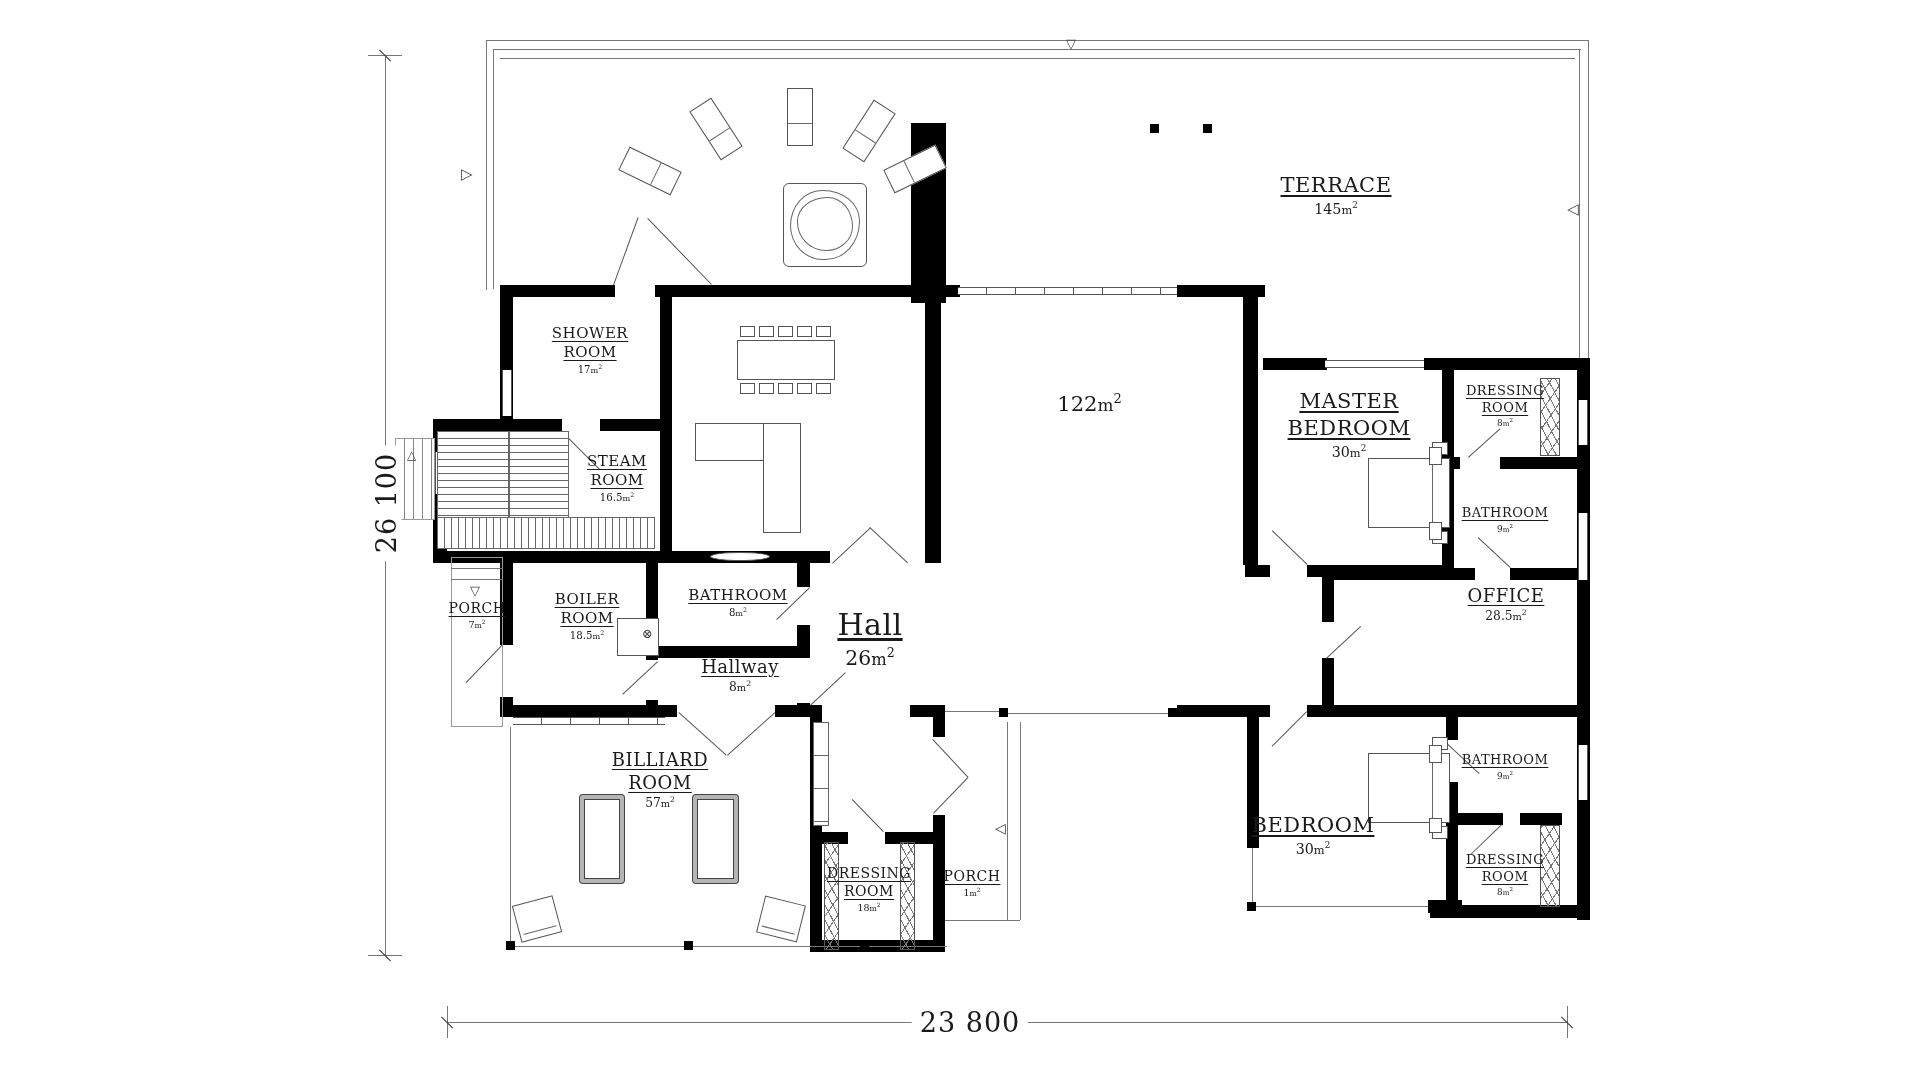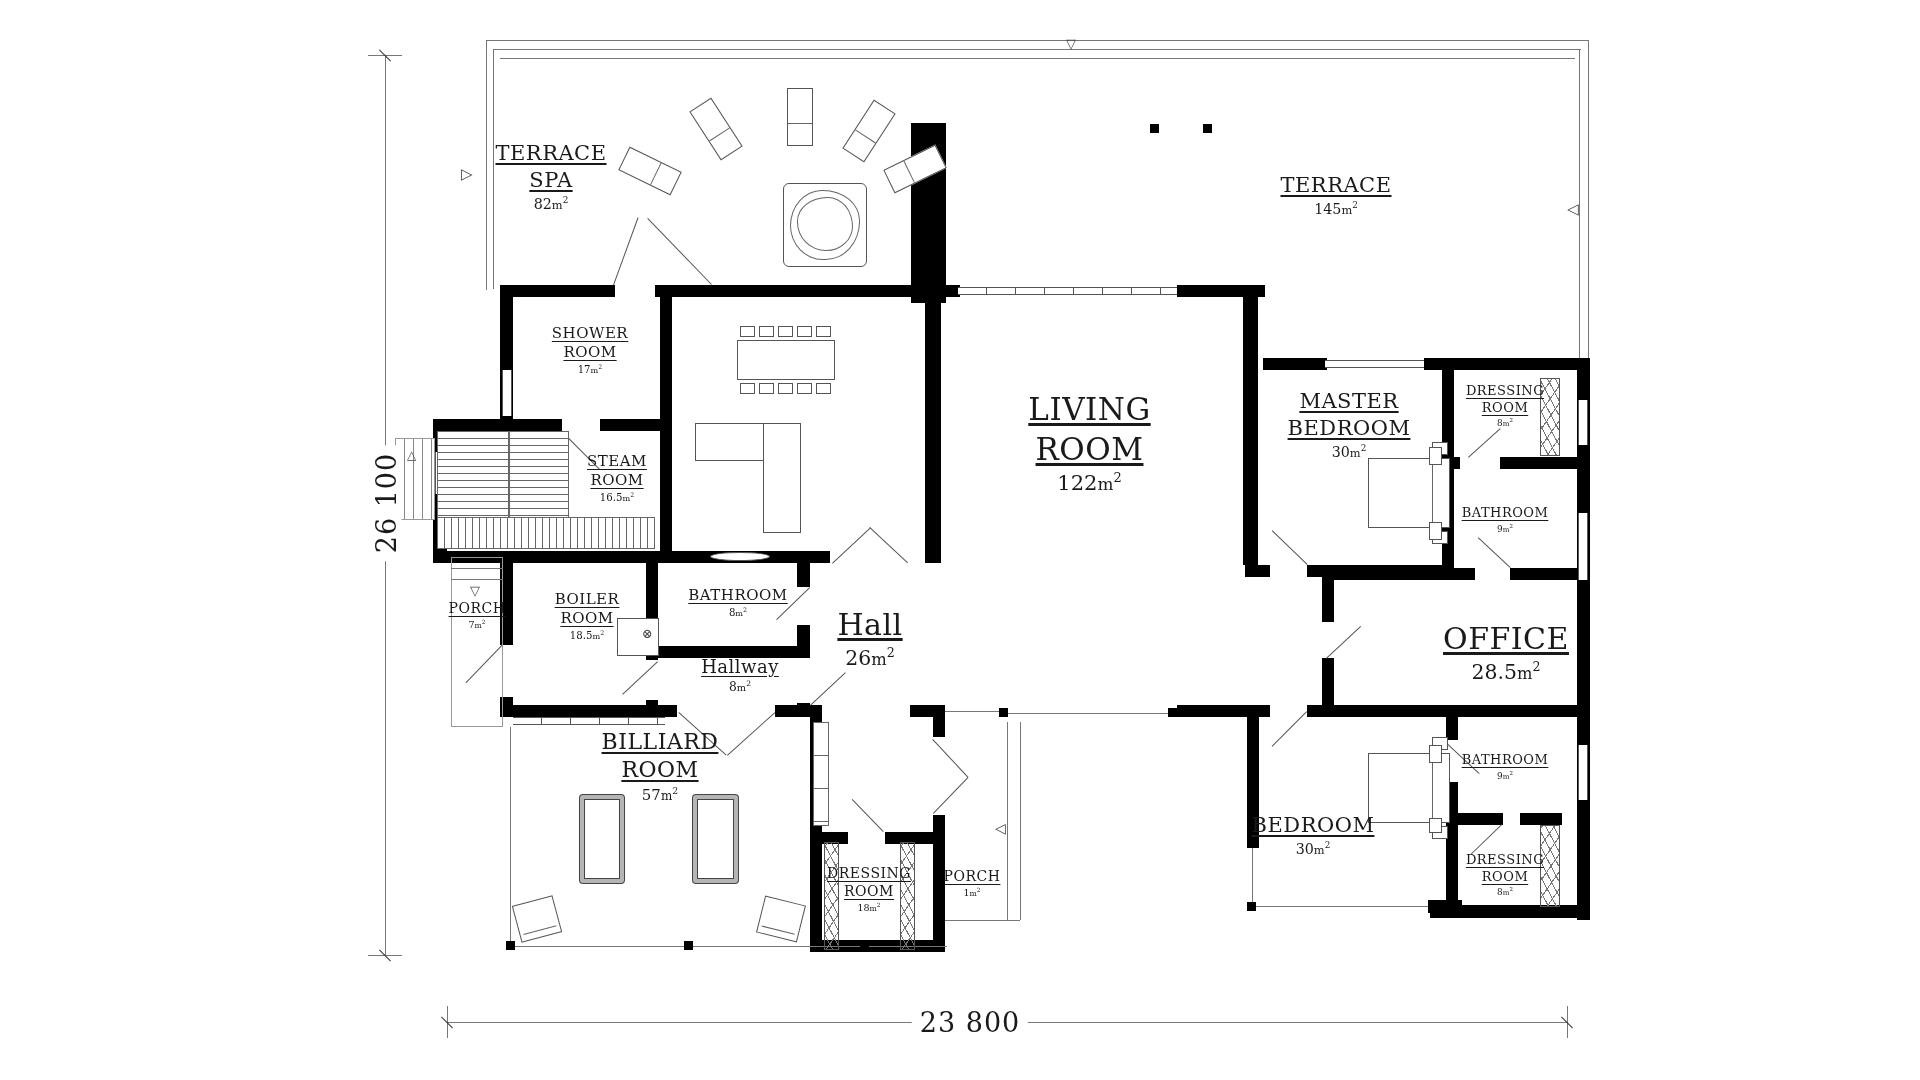--- a/index.html
+++ b/index.html
@@ -248,38 +248,33 @@
   <div class="f" style="left:1432px;top:531px;width:16px;height:13px"></div>
   <div class="bed" style="left:1368px;top:753px;width:82px;height:70px"></div>
   <div class="f" style="left:1432px;top:737px;width:16px;height:13px"></div>
   <div class="f" style="left:1432px;top:826px;width:16px;height:13px"></div>
 
   <div class="f" style="left:1429px;top:447px;width:13px;height:18px"></div>
   <div class="f" style="left:1429px;top:522px;width:13px;height:18px"></div>
   <div class="f" style="left:1429px;top:745px;width:13px;height:18px"></div>
   <div class="f" style="left:1429px;top:818px;width:13px;height:15px"></div>
 
-  <div class="lbl" style="left:491px;top:140px;width:120px;font-size:21px">
-    <span class="nm">TERRACE SPA</span>
-    <div class="ar"><span>82</span><span class="un">m</span><sup>2</sup></div>
-  </div>
   <div class="lbl" style="left:1266px;top:172px;width:140px;font-size:21px">
     <span class="nm">TERRACE</span>
     <div class="ar"><span>145</span><span class="un">m</span><sup>2</sup></div>
   </div>
   <div class="lbl" style="left:550px;top:324px;width:80px;font-size:15px">
     <span class="nm">SHOWER ROOM</span>
     <div class="ar"><span>17</span><span class="un">m</span><sup>2</sup></div>
   </div>
   <div class="lbl" style="left:582px;top:452px;width:70px;font-size:15px">
     <span class="nm">STEAM ROOM</span>
     <div class="ar"><span>16.5</span><span class="un">m</span><sup>2</sup></div>
   </div>
   <div class="lbl" style="left:1002px;top:390px;width:175px;font-size:31px">
-    <span class="nm">LIVING ROOM</span>
     <div class="ar"><span>122</span><span class="un">m</span><sup>2</sup></div>
   </div>
   <div class="lbl" style="left:1274px;top:388px;width:150px;font-size:21px">
     <span class="nm">MASTER BEDROOM</span>
     <div class="ar"><span>30</span><span class="un">m</span><sup>2</sup></div>
   </div>
   <div class="lbl" style="left:1460px;top:383px;width:90px;font-size:13px">
     <span class="nm">DRESSING ROOM</span>
     <div class="ar"><span>8</span><span class="un">m</span><sup>2</sup></div>
   </div>
@@ -300,25 +295,25 @@
     <div class="ar"><span>8</span><span class="un">m</span><sup>2</sup></div>
   </div>
   <div class="lbl" style="left:810px;top:606px;width:120px;font-size:30px">
     <span class="nm">Hall</span>
     <div class="ar"><span>26</span><span class="un">m</span><sup>2</sup></div>
   </div>
   <div class="lbl" style="left:690px;top:655px;width:100px;font-size:18px">
     <span class="nm">Hallway</span>
     <div class="ar"><span>8</span><span class="un">m</span><sup>2</sup></div>
   </div>
-  <div class="lbl" style="left:1436px;top:620px;width:140px;font-size:30px">
+  <div class="lbl" style="left:1436px;top:584px;width:140px;font-size:18px">
     <span class="nm">OFFICE</span>
     <div class="ar"><span>28.5</span><span class="un">m</span><sup>2</sup></div>
   </div>
-  <div class="lbl" style="left:595px;top:728px;width:130px;font-size:22px">
+  <div class="lbl" style="left:595px;top:748px;width:130px;font-size:18px">
     <span class="nm">BILLIARD ROOM</span>
     <div class="ar"><span>57</span><span class="un">m</span><sup>2</sup></div>
   </div>
   <div class="lbl" style="left:824px;top:865px;width:90px;font-size:14px">
     <span class="nm">DRESSING ROOM</span>
     <div class="ar"><span>18</span><span class="un">m</span><sup>2</sup></div>
   </div>
   <div class="lbl" style="left:932px;top:868px;width:80px;font-size:14px">
     <span class="nm">PORCH</span>
     <div class="ar"><span>1</span><span class="un">m</span><sup>2</sup></div>

